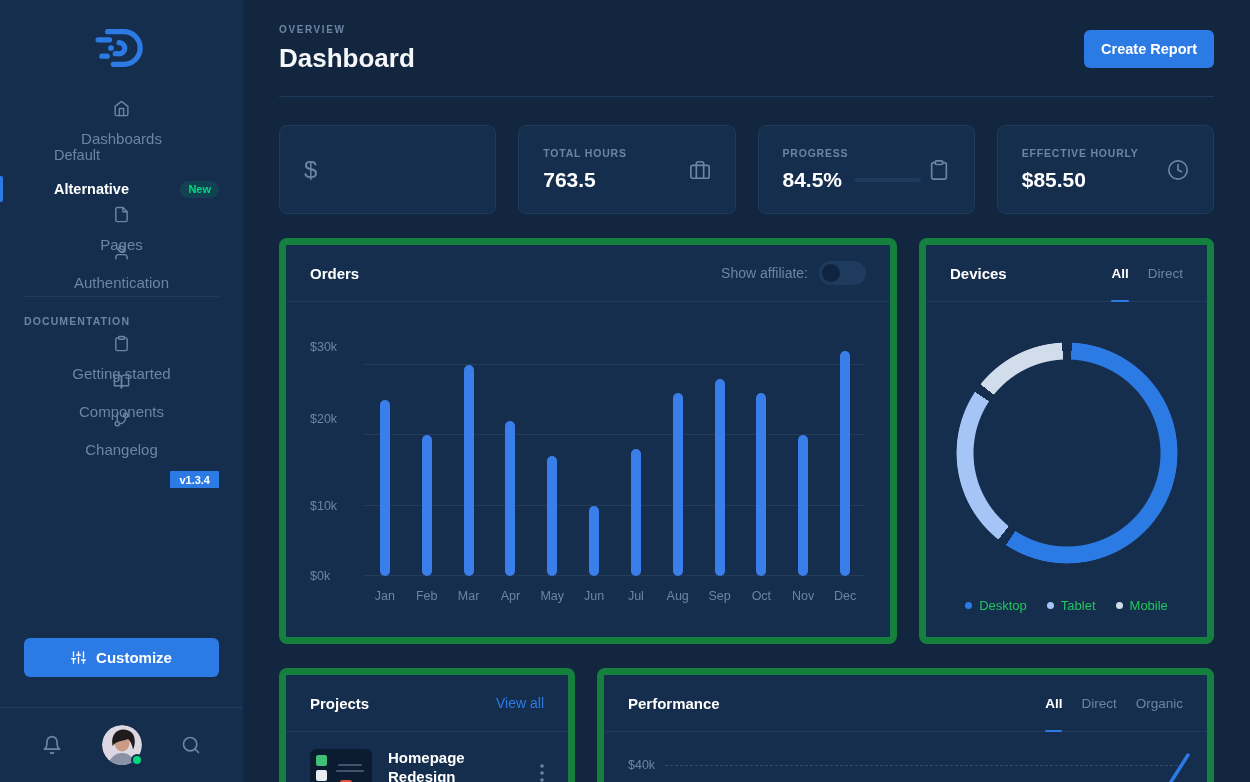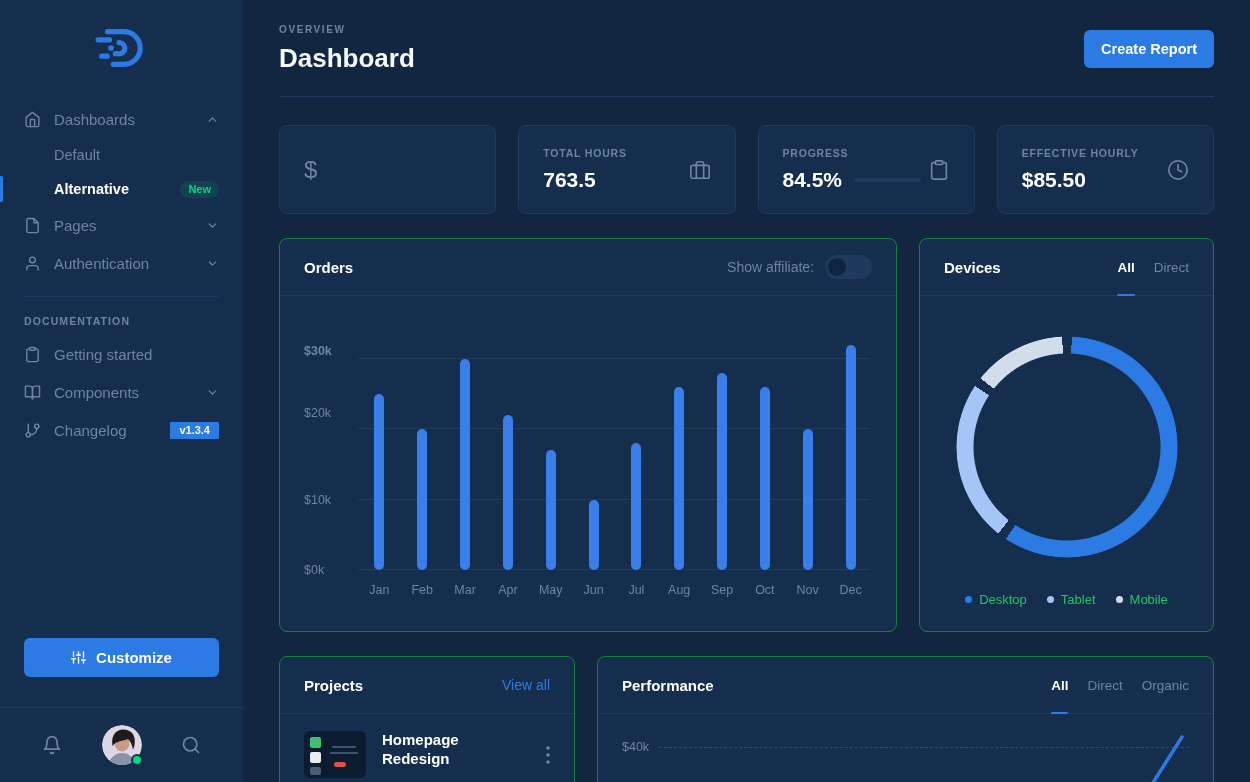--- a/index.html
+++ b/index.html
@@ -13,21 +13,21 @@
 
   
   .sidebar {
     position:fixed; left:0; top:0; bottom:0; width:243px;
     background:#152E4D; display:flex; flex-direction:column; z-index:5;
   }
   .logo-wrap { margin:26px auto 30px; }
   .nav { padding:0 24px; }
   .nav-item {
     position:relative; height:38px; display:flex; align-items:center; gap:13px;
-    color:#6E84A3; font-size:15px; cursor:pointer;
+    color:#6E84A3; font-size:15px; cursor:pointer;flex-direction:column;
   }
   .nav-item .nicon { width:17px; height:17px; flex:none; }
   .nav-item .chev { margin-left:auto; width:13px; height:13px; color:#6E84A3; }
   .nav-child { position:relative; height:34px; display:flex; align-items:center;
     padding-left:30px; color:#6E84A3; font-size:14.5px; cursor:pointer; }
   .nav-child.active { color:#fff; font-weight:600;gap:48px; }
   .nav-child.active::before {
     content:""; position:absolute; left:-24px; top:4px; bottom:4px; width:3px;
     background:#2C7BE5; border-radius:0 2px 2px 0;
   }
@@ -93,21 +93,21 @@
   .stat-icon { color:#6E84A3; }
   .dollar-glyph { font-size:24px; color:#6E84A3; font-weight:400; }
   .progress-track {
     width:67px; height:4px; border-radius:2px; background:#1E3A5C; margin-left:12px;
     overflow:hidden;
   }
   .progress-fill { height:100%; background:#2C7BE5; border-radius:2px; }
 
   .row2 { display:grid; grid-template-columns:1fr 295px; gap:22px; margin-top:24px; }
   .row3 { display:grid; grid-template-columns:296px 1fr; gap:22px; margin-top:24px; }
-  .card { background:#152E4D; border:1px solid #15803d; border-radius:8px; overflow:hidden; }
+  .card { background:#152E4D; border:7px solid #15803d; border-radius:8px; overflow:hidden; }
   .card-header {
     height:57px; padding:0 24px; display:flex; align-items:center;
     justify-content:space-between; border-bottom:1px solid #1E3A5C;
   }
   .card-title { font-size:15px; font-weight:600; color:#fff; }
 
   
   .toggle-wrap { display:flex; align-items:center; gap:11px; }
   .toggle-label { font-size:14px; color:#6E84A3; }
   .switch { width:47px; height:24px; border-radius:12px; background:#1E3A5C; position:relative; cursor:pointer; }
@@ -364,21 +364,21 @@
       <div class="orders-body">
         <div class="chart">
           <div class="plot" id="orders-plot">
               <div class="gridline" style="bottom: 0px;"></div>
               <div class="gl-label" style="bottom: -8px;">$0k</div>
               <div class="gridline" style="bottom: 70.3911px;"></div>
               <div class="gl-label" style="bottom: 62.3911px;">$10k</div>
               <div class="gridline" style="bottom: 140.782px;"></div>
               <div class="gl-label" style="bottom: 149px;">$20k</div>
               <div class="gridline" style="bottom: 211.173px;"></div>
-              <div class="gl-label" style="bottom: 211px; font-weight: bold;">$30k</div>
+              <div class="gl-label" style="bottom: 221px;">$30k</div>
               <div class="bars">
                 <div class="bar-col">
                   <div class="bar" style="height: 175.978px; background: rgb(58, 126, 234);"></div>
                 </div>
                 <div class="bar-col">
                   <div class="bar" style="height: 140.782px; background: rgb(58, 126, 234);"></div>
                 </div>
                 <div class="bar-col">
                   <div class="bar" style="height: 211.173px; background: rgb(58, 126, 234);"></div>
                 </div>

